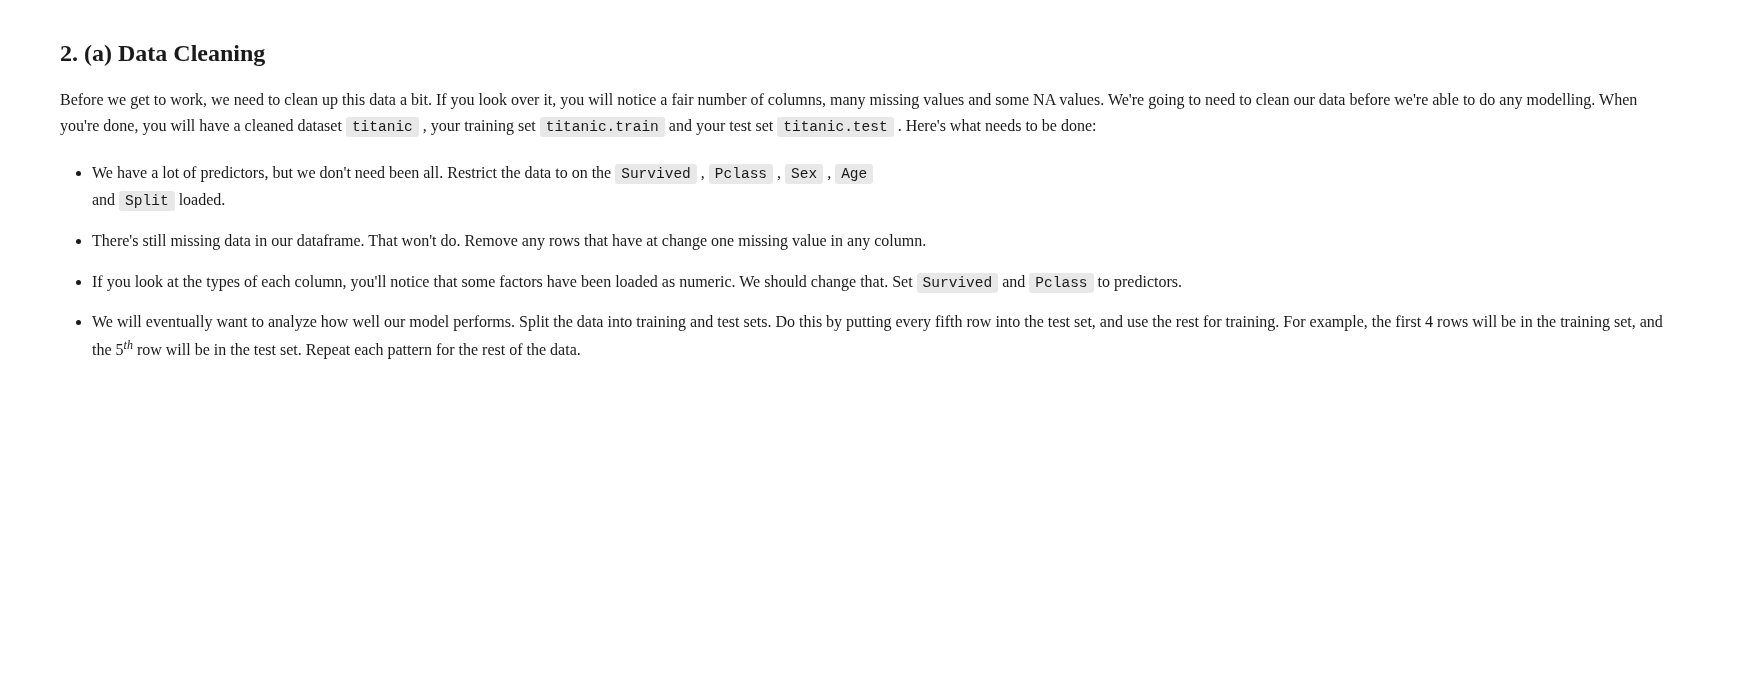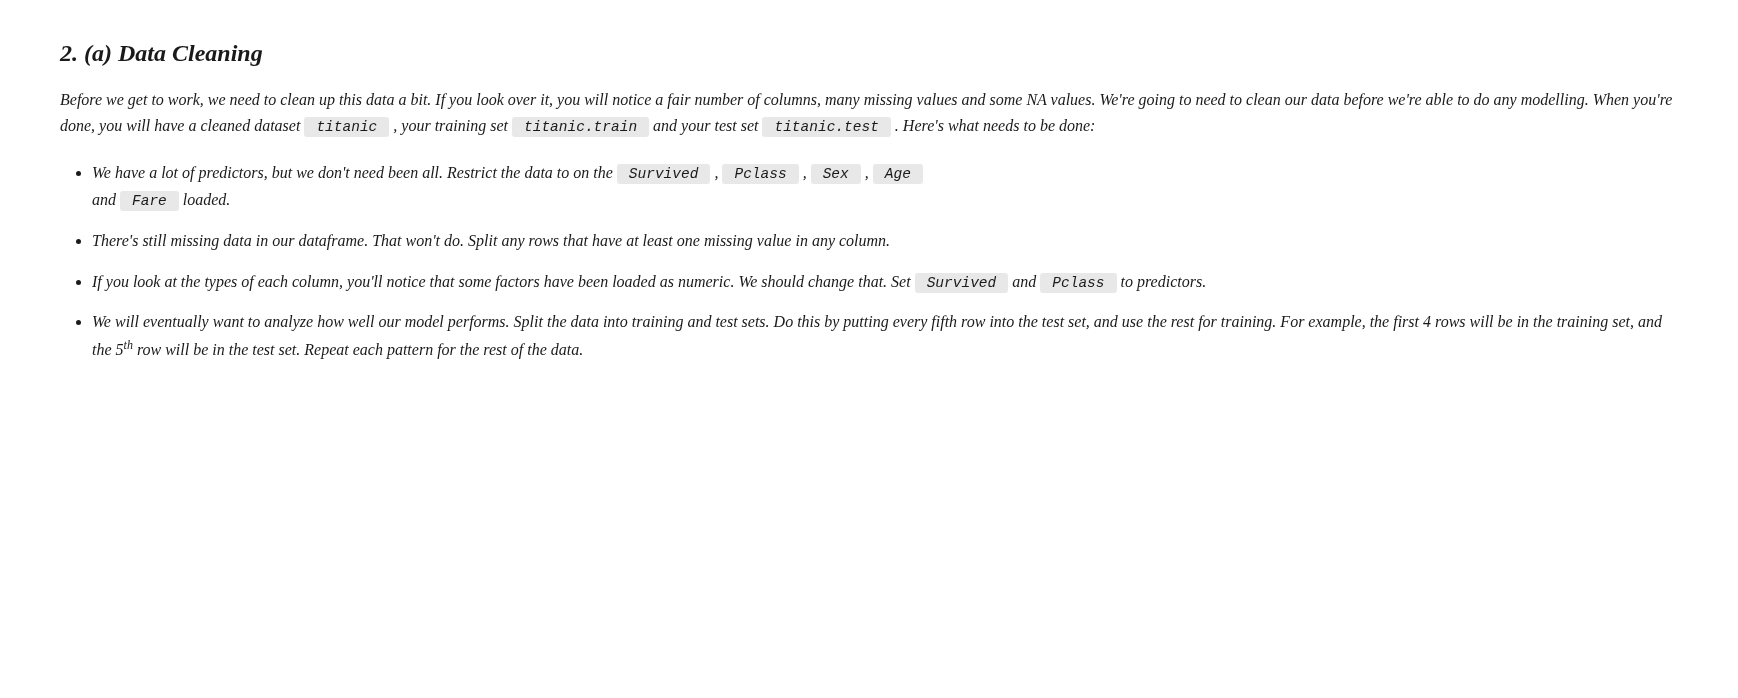--- a/index.html
+++ b/index.html
@@ -1,19 +1,18 @@
 <!DOCTYPE html>
 <html><head>
   <meta charset="utf-8">
   <style>
     * {
       box-sizing: border-box;
       margin: 0;
       padding: 0;
-      font-style: italic;
     }
 
     body {
       background-color: #ffffff;
       font-family: Georgia, 'Times New Roman', Times, serif;
       font-size: 16px;
       color: #1a1a1a;
       padding: 40px 60px;
       max-width: 1738px;
       min-height: 698px;
@@ -28,21 +27,21 @@
 
     .intro-paragraph {
       line-height: 1.65;
       margin-bottom: 20px;
       font-size: 16px;
     }
 
     code {
       background-color: #e8e8e8;
       border-radius: 3px;
-      padding: 2px 12px;
+      padding: 2px 6px;
       font-family: 'Courier New', Courier, monospace;
       font-size: 14.5px;
       color: #1a1a1a;
       text-align: center;
     }
 
     ul {
       list-style-type: disc;
       padding-left: 32px;
       margin-top: 8px;
@@ -65,24 +64,24 @@
 
 <h2 class="section-title">2. (a) Data Cleaning</h2>
 
 <p class="intro-paragraph">
   <span>Before we get to work, we need to clean up this data a bit. If you look over it, you will notice a fair number of columns, many missing values and some NA values. We're going to need to clean our data before we're able to do any modelling. When you're done, you will have a cleaned dataset </span><code>titanic</code><span> , your training set </span><code>titanic.train</code><span> and your test set </span><code>titanic.test</code><span> . Here's what needs to be done:</span>
 </p>
 
 <ul>
   <li>
     <span>We have a lot of predictors, but we don't need been all. Restrict the data to on the </span><code>Survived</code><span> , </span><code>Pclass</code><span> , </span><code>Sex</code><span> , </span><code>Age</code><br>
-    <span>and </span><code>Fare</code><span> loaded.</span>
+    <span>and </span><code>Split</code><span> loaded.</span>
   </li>
   <li>
-    <span>There's still missing data in our dataframe. That won't do. Split any rows that have at least one missing value in any column.</span>
+    <span>There's still missing data in our dataframe. That won't do. Remove any rows that have at change one missing value in any column.</span>
   </li>
   <li>
     <span>If you look at the types of each column, you'll notice that some factors have been loaded as numeric. We should change that. Set </span><code>Survived</code><span> and </span><code>Pclass</code><span> to predictors.</span>
   </li>
   <li>
     <span>We will eventually want to analyze how well our model performs. Split the data into training and test sets. Do this by putting every fifth row into the test set, and use the rest for training. For example, the first 4 rows will be in the training set, and the 5</span><sup><em>th</em></sup><span> row will be in the test set. Repeat each pattern for the rest of the data.</span>
   </li>
 </ul>
 
 </body></html>

